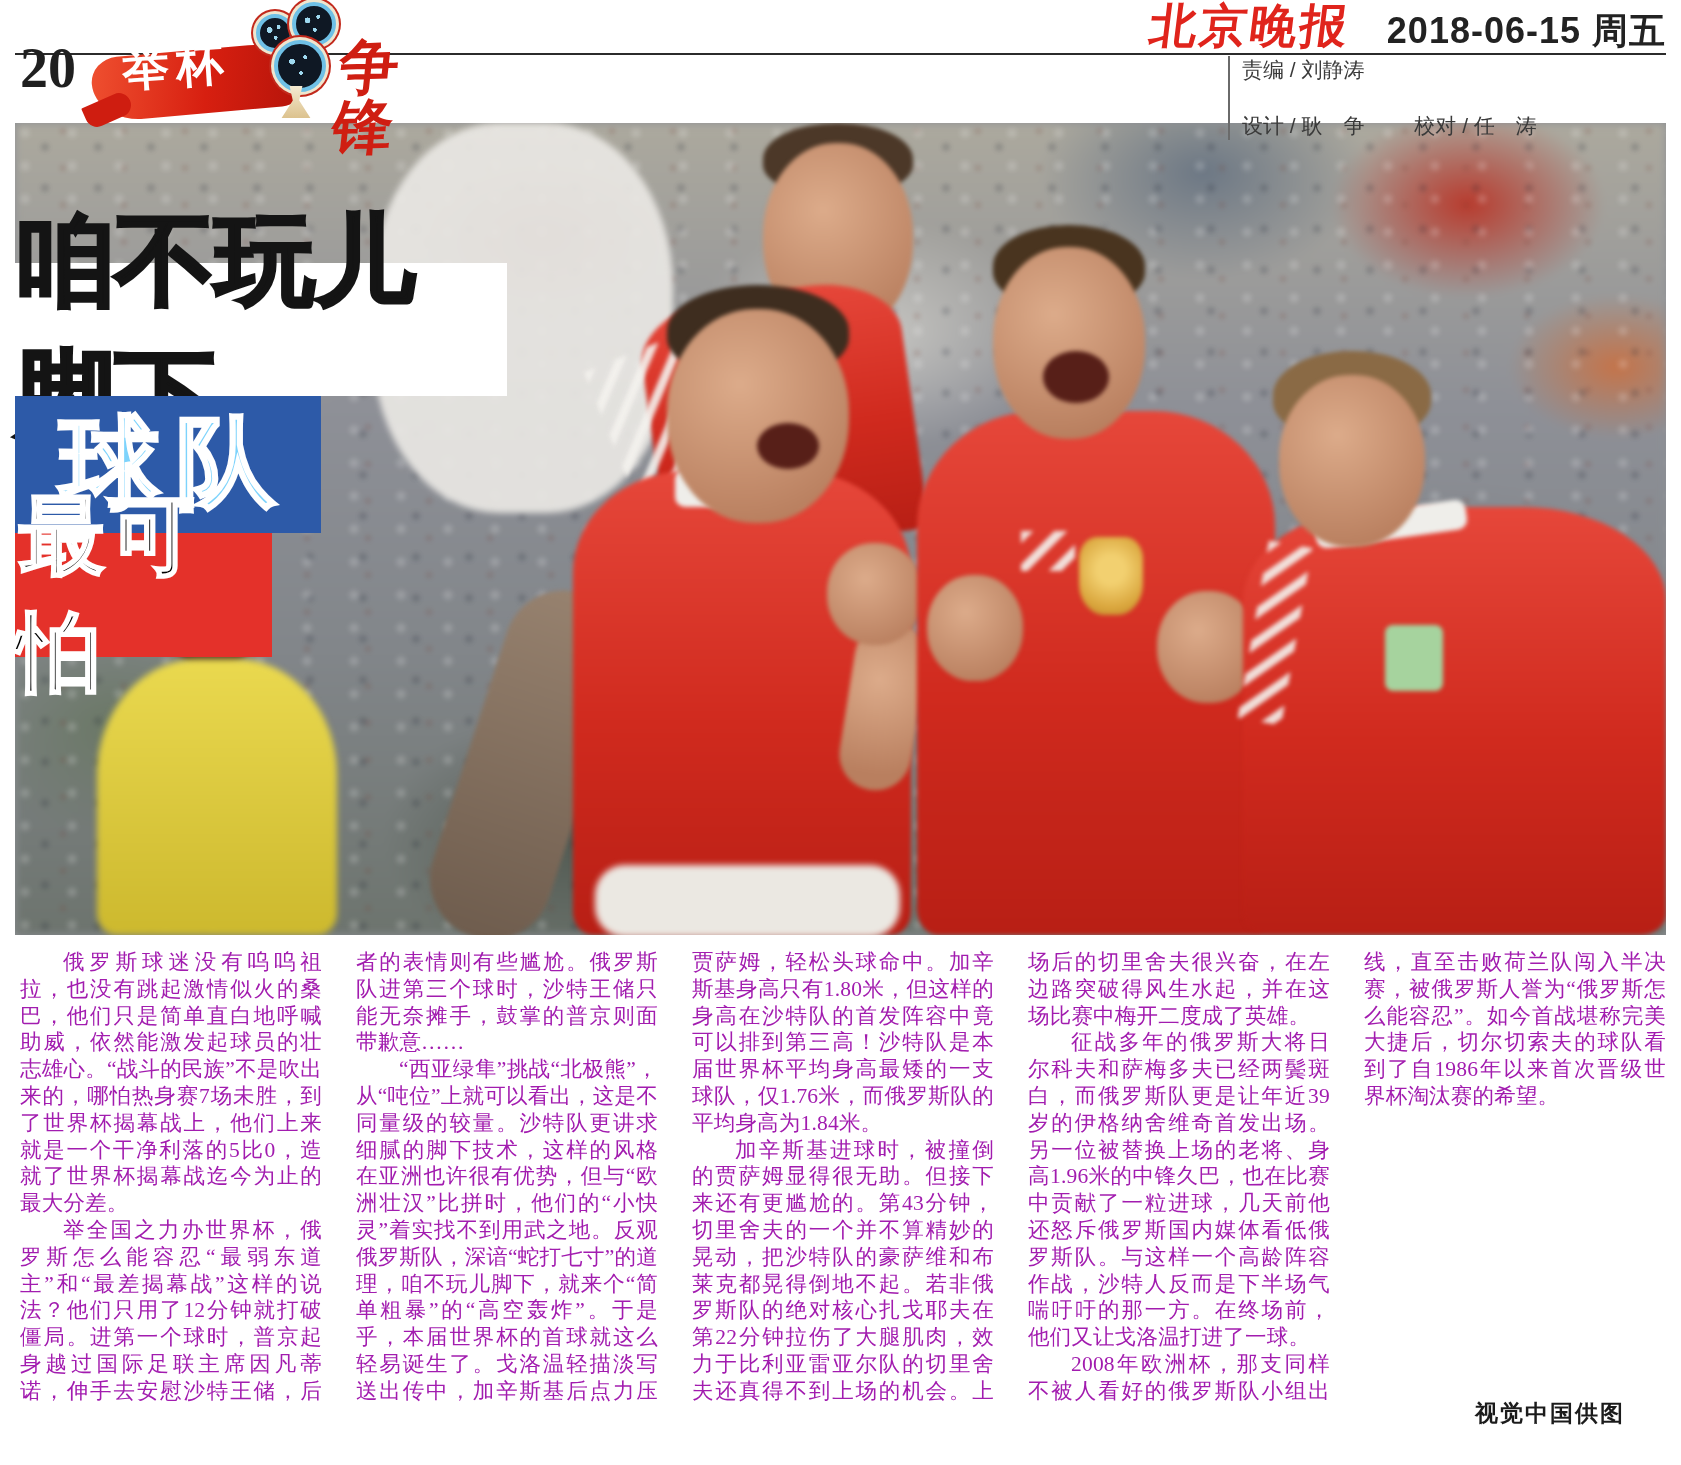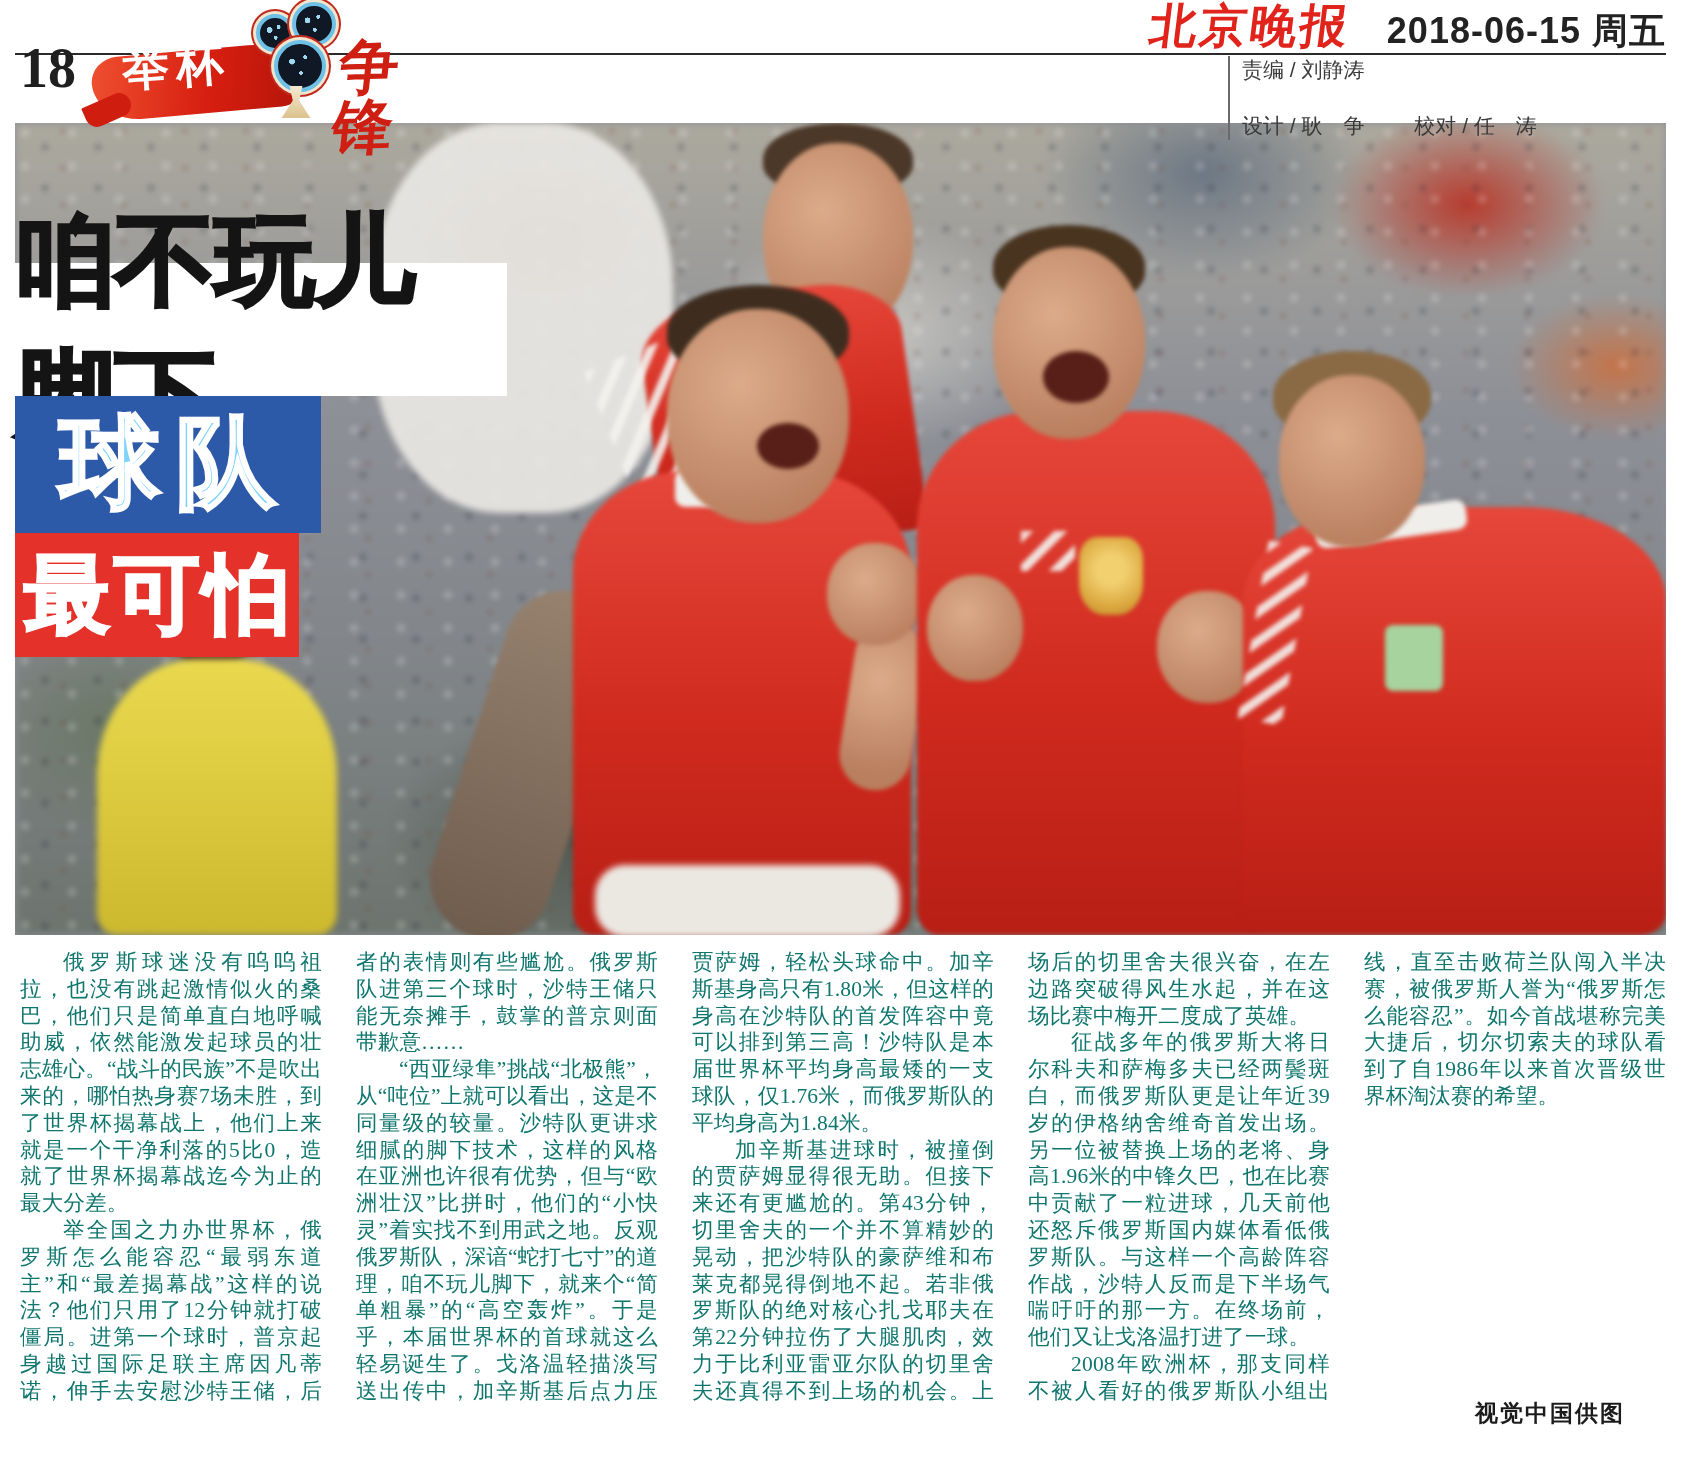--- a/index.html
+++ b/index.html
@@ -113,40 +113,40 @@
   .p4-stripes{left:1238px;top:420px;width:44px;height:180px;transform:rotate(10deg);}
   .shorts{left:580px;top:742px;width:305px;height:72px;background:#ebe8e2;border-radius:30px;}
 
   
   .hl{position:absolute;z-index:6;display:flex;align-items:center;justify-content:center;
       font-family:"Liberation Sans",sans-serif;font-weight:900;}
   .hl-1{left:15px;top:263px;width:492px;height:133px;background:#ffffff;color:#141414;
         font-size:100px;letter-spacing:0;-webkit-text-stroke:3px #141414;}
   .hl-2{left:15px;top:396px;width:306px;height:137px;background:#2d5aa8;color:#7dd3fc;
         font-size:100px;letter-spacing:16px;text-indent:16px;-webkit-text-stroke:3px #ffffff;}
-  .hl-3{left:15px;top:533px;width:284px;height:124px;background:#e4312a;color:#ffffff;
+  .hl-3{left:15px;top:533px;width:257px;height:124px;background:#e4312a;color:#000000;
         font-size:86px;letter-spacing:4px;text-indent:4px;-webkit-text-stroke:2.5px #ffffff;}
 
   
   .article{position:absolute;left:20px;top:949px;width:1646px;height:482px;overflow:hidden;
            column-count:5;column-gap:34px;column-fill:auto;
            font-family:"Liberation Serif","DejaVu Serif",serif;
-           font-size:21.5px;line-height:26.8px;letter-spacing:.2px;color:#0f766e;
+           font-size:21.5px;line-height:26.8px;letter-spacing:.2px;color:#a21caf;
            text-align:justify;z-index:4;}
   .article p{margin:0;text-indent:2em;}
   .photo-credit{position:absolute;right:56px;top:1400px;z-index:5;
            font:bold 23px/1.2 "Liberation Sans",sans-serif;color:#1b1b1b;letter-spacing:2px;}
 </style>
 </head>
 <body>
 
 <div id="page">
 
   <div class="header-rule"></div>
-  <div class="page-number">18</div>
+  <div class="page-number">20</div>
 
   <div class="logo">
     <div class="logo-swoosh"></div>
     <div class="logo-swoosh-tail"></div>
     <div class="logo-jubei">举杯</div>
     <div class="trophy">
       <div class="t-ball t-b1"></div>
       <div class="t-ball t-b2"></div>
       <div class="t-ball t-b3"></div>
       <div class="t-body"></div>

